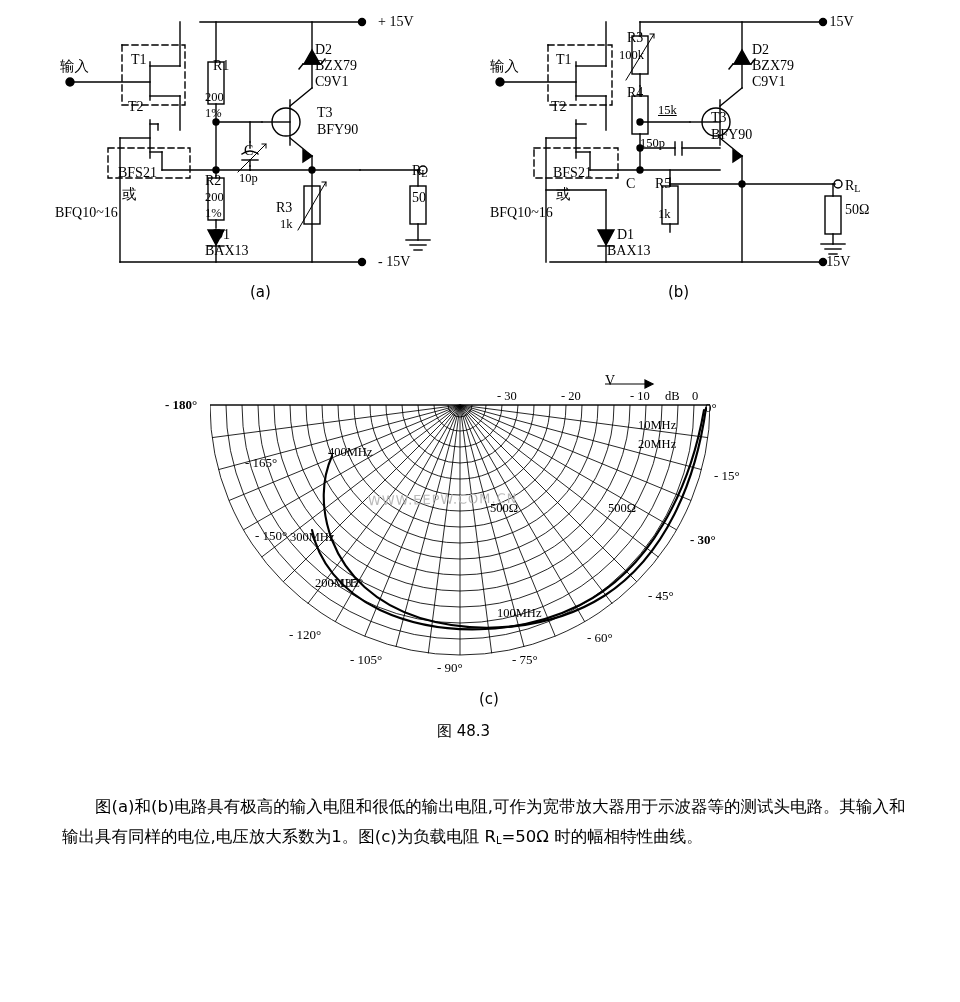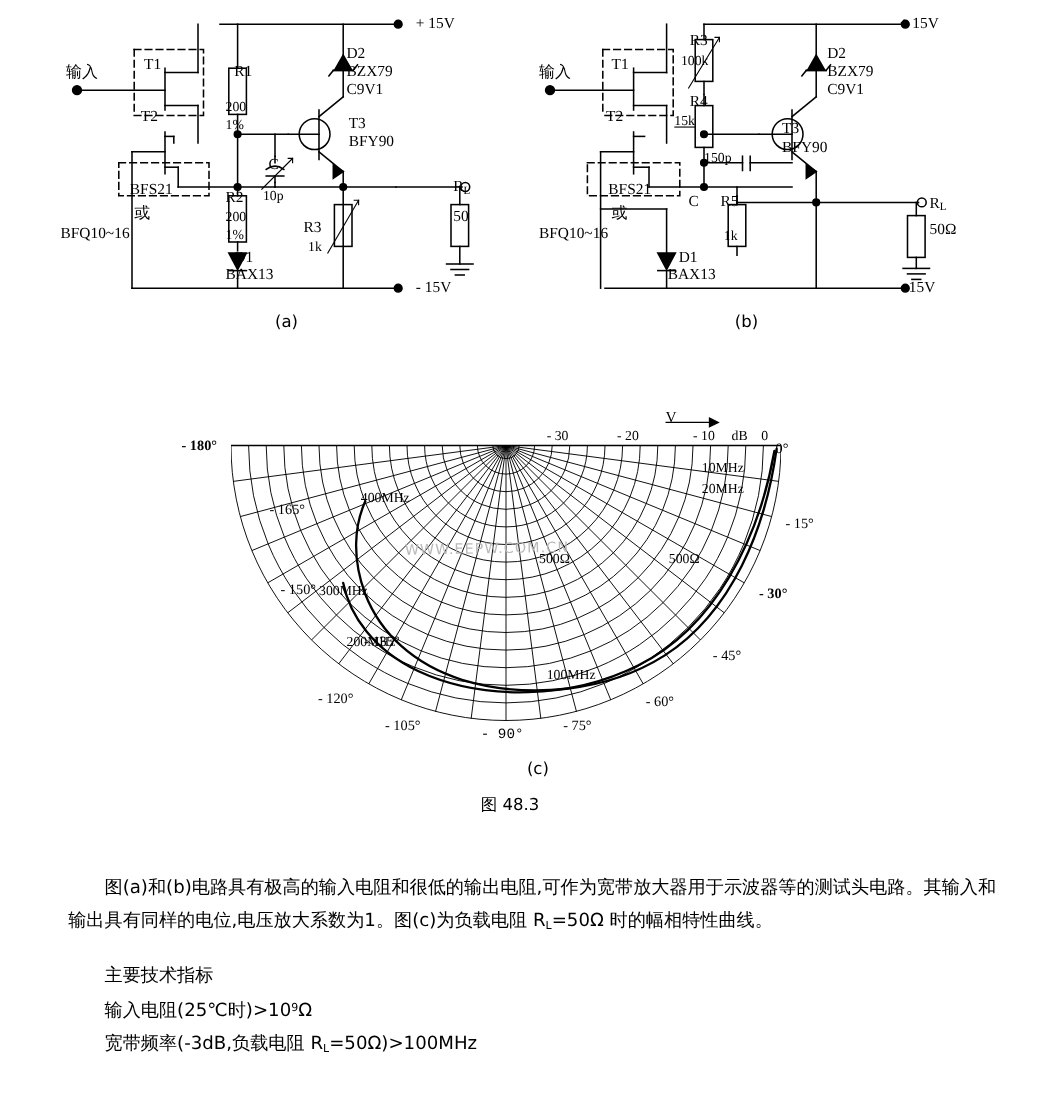--- a/index.html
+++ b/index.html
@@ -288,21 +288,21 @@
 
   <div class="lbl cn" style="left:490px; top:58px;">输入</div>
   <div class="lbl" style="left:556px; top:52px;">T1</div>
   <div class="lbl" style="left:551px; top:99px;">T2</div>
   <div class="lbl" style="left:553px; top:165px;">BFS21</div>
   <div class="lbl cn" style="left:556px; top:186px;">或</div>
   <div class="lbl" style="left:490px; top:205px;">BFQ10~16</div>
   <div class="lbl" style="left:627px; top:30px;">R3</div>
   <div class="lbl small" style="left:619px; top:48px;">100k</div>
   <div class="lbl" style="left:627px; top:85px;">R4</div>
-  <div class="lbl small" style="left:613px; top:103px;text-decoration:underline;">15k</div>
+  <div class="lbl small" style="left:658px; top:103px;text-decoration:underline;">15k</div>
   <div class="lbl small" style="left:640px; top:136px;">150p</div>
   <div class="lbl" style="left:626px; top:176px;">C</div>
   <div class="lbl" style="left:655px; top:176px;">R5</div>
   <div class="lbl small" style="left:658px; top:207px;">1k</div>
   <div class="lbl" style="left:617px; top:227px;">D1</div>
   <div class="lbl" style="left:607px; top:243px;">BAX13</div>
   <div class="lbl" style="left:752px; top:42px;">D2</div>
   <div class="lbl" style="left:752px; top:58px;">BZX79</div>
   <div class="lbl" style="left:752px; top:74px;">C9V1</div>
   <div class="lbl" style="left:711px; top:110px;">T3</div>
@@ -386,21 +386,21 @@
   <div class="polar-label" style="left:630px; top:389px;">- 10</div>
   <div class="polar-label" style="left:665px; top:389px;">dB</div>
   <div class="polar-label" style="left:692px; top:389px;">0</div>
 
   <div class="polar-label deg" style="left:705px; top:400px;">0°</div>
   <div class="polar-label deg" style="left:714px; top:468px;">- 15°</div>
   <div class="polar-label deg" style="left:690px; top:532px;font-weight:bold;">- 30°</div>
   <div class="polar-label deg" style="left:648px; top:588px;">- 45°</div>
   <div class="polar-label deg" style="left:587px; top:630px;">- 60°</div>
   <div class="polar-label deg" style="left:512px; top:652px;">- 75°</div>
-  <div class="polar-label deg" style="left:437px; top:660px;font-family:Liberation Mono, monospace;">- 90°</div>
+  <div class="polar-label deg" style="left:437px; top:660px;">- 90°</div>
   <div class="polar-label deg" style="left:350px; top:652px;">- 105°</div>
   <div class="polar-label deg" style="left:289px; top:627px;">- 120°</div>
   <div class="polar-label deg" style="left:283px; top:575px;margin-left:48px;">- 135°</div>
   <div class="polar-label deg" style="left:255px; top:528px;">- 150°</div>
   <div class="polar-label deg" style="left:245px; top:455px;">- 165°</div>
   <div class="polar-label deg" style="left:165px; top:397px;font-weight:bold;">- 180°</div>
 
   <div class="polar-label" style="left:638px; top:418px;">10MHz</div>
   <div class="polar-label" style="left:638px; top:437px;">20MHz</div>
   <div class="polar-label" style="left:608px; top:501px;">500Ω</div>
@@ -412,19 +412,14 @@
 
   <div class="wm" style="left:368px; top:492px;">WWW.EEPW.COM.CN</div>
 
   <div class="caption" style="left:479px; top:690px;">(c)</div>
   <div class="caption" style="left:437px; top:722px;">图 48.3</div>
 
   <div class="bodytext" style="top:752px;margin-top:40px;">
     <p class="indent"><span>图(a)和(b)电路具有极高的输入电阻和很低的输出电阻,可作为宽带放大器用于示波器等的测试头电路。其输入和输出具有同样的电位,电压放大系数为1。图(c)为负载电阻 R</span><sub>L</sub><span>=50Ω 时的幅相特性曲线。</span></p>
   </div>
 
-  <div class="bodytext" style="top:872px;">
-    <p class="indent">主要技术指标</p>
-    <p class="indent"><span>输入电阻(25℃时)&gt;10</span><sup>9</sup><span>Ω</span></p>
-    <p class="indent"><span>宽带频率(-3dB,负载电阻 R</span><sub>L</sub><span>=50Ω)&gt;100MHz</span></p>
-  </div>
 
 </div>
 
 </body></html>

